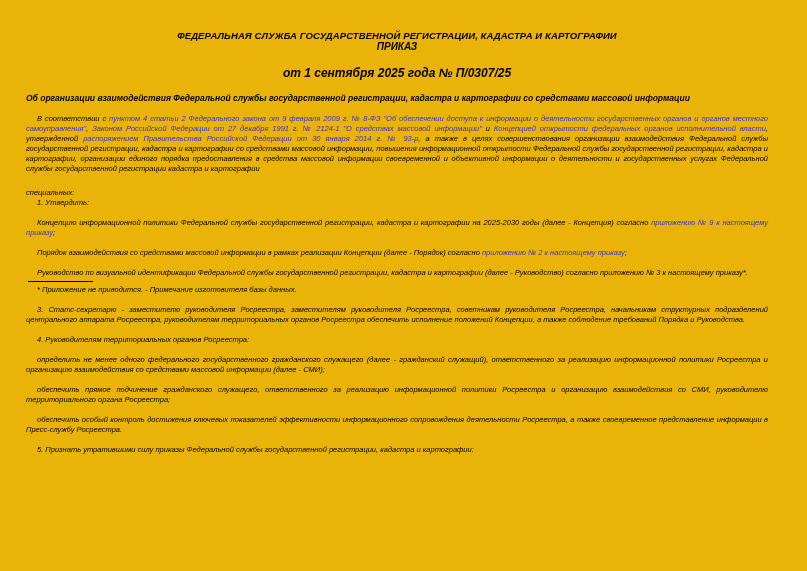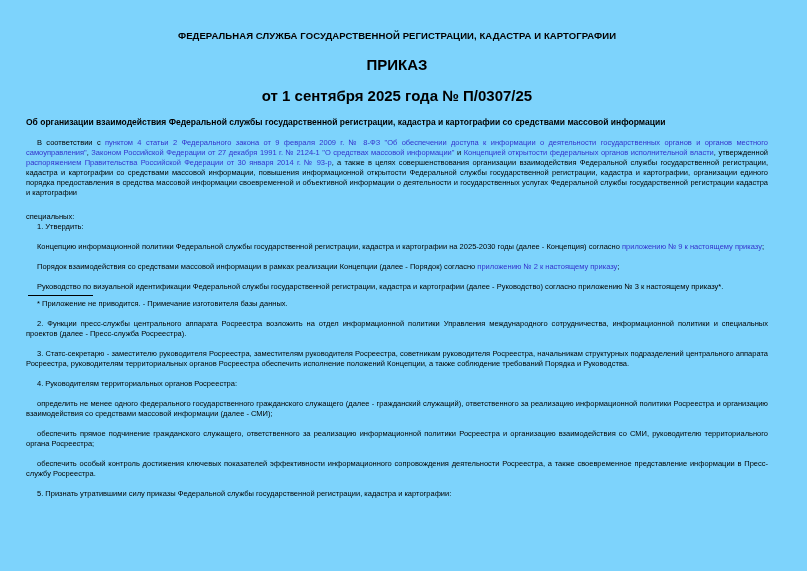--- a/index.html
+++ b/index.html
@@ -7,26 +7,27 @@
   body {
     background:#ffffff;
     color:#000000;
     font-family:"Liberation Sans", sans-serif;
     -webkit-font-smoothing:antialiased;
   }
   .page {
     width:807px; height:571px;
     padding:30px 39px 0 26px;
     overflow:hidden;
-    background:#7dd3fc;
+    background:#eab308;
+    font-style:italic;
   }
   .doc-header { text-align:center; font-weight:bold; }
   .agency   { font-size:9.5px; line-height:11px; letter-spacing:0.1px; }
-  .doc-type { font-size:15px; margin-top:15px; }
-  .doc-date { font-size:15px;  margin-top:14px; }
+  .doc-type { font-size:10px; }
+  .doc-date { font-size:12px;  margin-top:14px; }
   .doc-title{
     font-size:8.5px; font-weight:bold; text-align:left;
     margin-top:13px; line-height:11px;
   }
   .doc-body { margin-top:10px; font-size:7.5px; line-height:10px; }
   .para { text-align:justify; }
   .para.indent { text-indent:11px; }
   .sp-normal { margin-bottom:10px; }
   .sp-tight  { margin-bottom:0; }
   .sp-wide   { margin-bottom:14px; }
@@ -49,21 +50,20 @@
   <div class="doc-title">Об организации взаимодействия Федеральной службы государственной регистрации, кадастра и картографии со средствами массовой информации</div>
   <div class="doc-body">
       <p class="para sp-wide indent"><span>В соответствии с </span><span class="doc-link">пунктом 4 статьи 2 Федерального закона от 9 февраля 2009 г. № 8-ФЗ "Об обеспечении доступа к информации о деятельности государственных органов и органов местного самоуправления"</span><span>, </span><span class="doc-link">Законом Российской Федерации от 27 декабря 1991 г. № 2124-1 "О средствах массовой информации"</span><span> и </span><span class="doc-link">Концепцией открытости федеральных органов исполнительной власти</span><span>, утвержденной </span><span class="doc-link">распоряжением Правительства Российской Федерации от 30 января 2014 г. № 93-р</span><span>, а также в целях совершенствования организации взаимодействия Федеральной службы государственной регистрации, кадастра и картографии со средствами массовой информации, повышения информационной открытости Федеральной службы государственной регистрации, кадастра и картографии, организации единого порядка предоставления в средства массовой информации своевременной и объективной информации о деятельности и государственных услугах Федеральной службы государственной регистрации кадастра и картографии</span></p>
       <p class="para sp-tight"><span>специальных:</span></p>
       <p class="para sp-normal indent"><span>1. Утвердить:</span></p>
       <p class="para sp-normal indent"><span>Концепцию информационной политики Федеральной службы государственной регистрации, кадастра и картографии на 2025-2030 годы (далее - Концепция) согласно </span><span class="doc-link">приложению № 9 к настоящему приказу</span><span>;</span></p>
       <p class="para sp-normal indent"><span>Порядок взаимодействия со средствами массовой информации в рамках реализации Концепции (далее - Порядок) согласно </span><span class="doc-link">приложению № 2 к настоящему приказу</span><span>;</span></p>
       <p class="para sp-micro indent"><span>Руководство по визуальной идентификации Федеральной службы государственной регистрации, кадастра и картографии (далее - Руководство) согласно приложению № 3 к настоящему приказу*.</span></p>
       <div class="footnote-sep"></div>
       <p class="para sp-normal indent"><span>* Приложение не приводится. - Примечание изготовителя базы данных.</span></p>
-      <p class="para sp-normal indent"><span>2. Функции пресс-службы центрального аппарата Росреестра возложить на отдел информационной политики Управления международного сотрудничества, информационной политики и специальных проектов (далее - Пресс-служба Росреестра).</span></p>
       <p class="para sp-normal indent"><span>3. Статс-секретарю - заместителю руководителя Росреестра, заместителям руководителя Росреестра, советникам руководителя Росреестра, начальникам структурных подразделений центрального аппарата Росреестра, руководителям территориальных органов Росреестра обеспечить исполнение положений Концепции, а также соблюдение требований Порядка и Руководства.</span></p>
       <p class="para sp-normal indent"><span>4. Руководителям территориальных органов Росреестра:</span></p>
       <p class="para sp-normal indent"><span>определить не менее одного федерального государственного гражданского служащего (далее - гражданский служащий), ответственного за реализацию информационной политики Росреестра и организацию взаимодействия со средствами массовой информации (далее - СМИ);</span></p>
       <p class="para sp-normal indent"><span>обеспечить прямое подчинение гражданского служащего, ответственного за реализацию информационной политики Росреестра и организацию взаимодействия со СМИ, руководителю территориального органа Росреестра;</span></p>
       <p class="para sp-normal indent"><span>обеспечить особый контроль достижения ключевых показателей эффективности информационного сопровождения деятельности Росреестра, а также своевременное представление информации в Пресс-службу Росреестра.</span></p>
       <p class="para sp-normal indent"><span>5. Признать утратившими силу приказы Федеральной службы государственной регистрации, кадастра и картографии:</span></p>
     </div>
 </div>
 
 </body></html>

